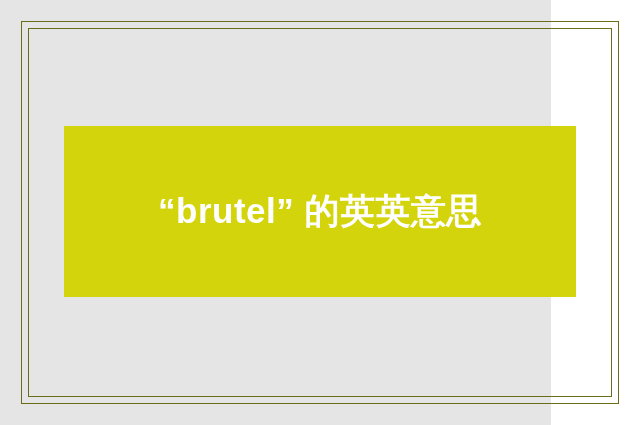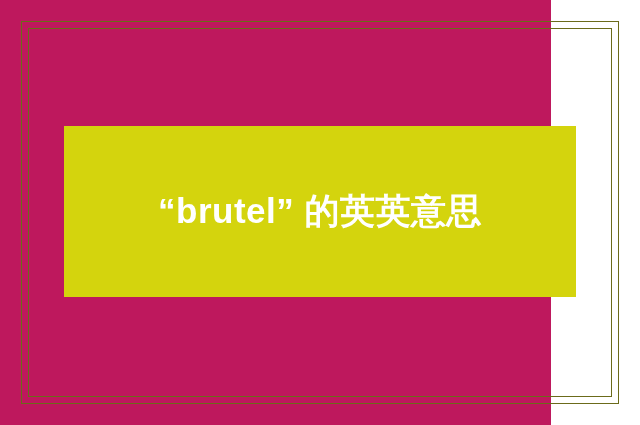--- a/index.html
+++ b/index.html
@@ -10,21 +10,21 @@
     width: 640px;
     height: 425px;
     overflow: hidden;
     font-family: "Liberation Sans", "DejaVu Sans", sans-serif;
   }
 
   #stage {
     position: relative;
     width: 551px;
     height: 425px;
-    background: #be185d;
+    background: #e5e5e5;
     box-sizing: border-box;
   }
 
   
   .frame-outer {
     position: absolute;
     left: 21px;
     top: 21px;
     width: 598px;
     height: 383px;

